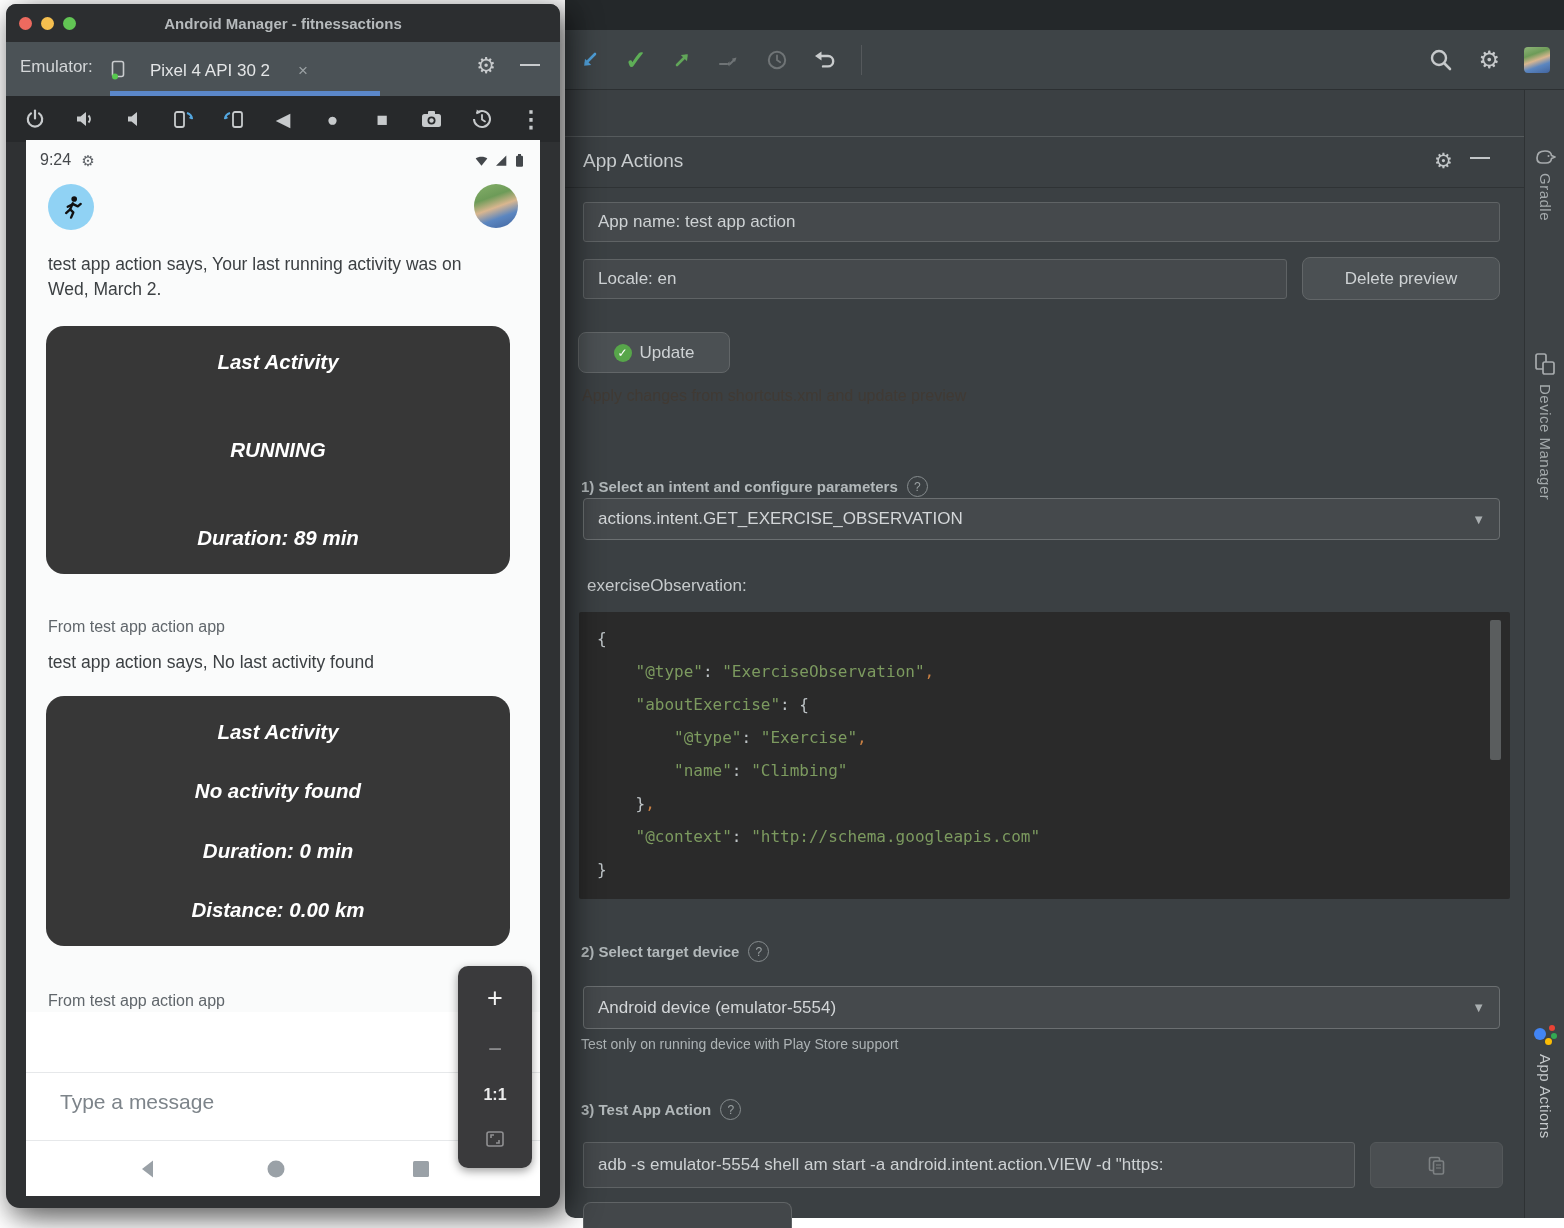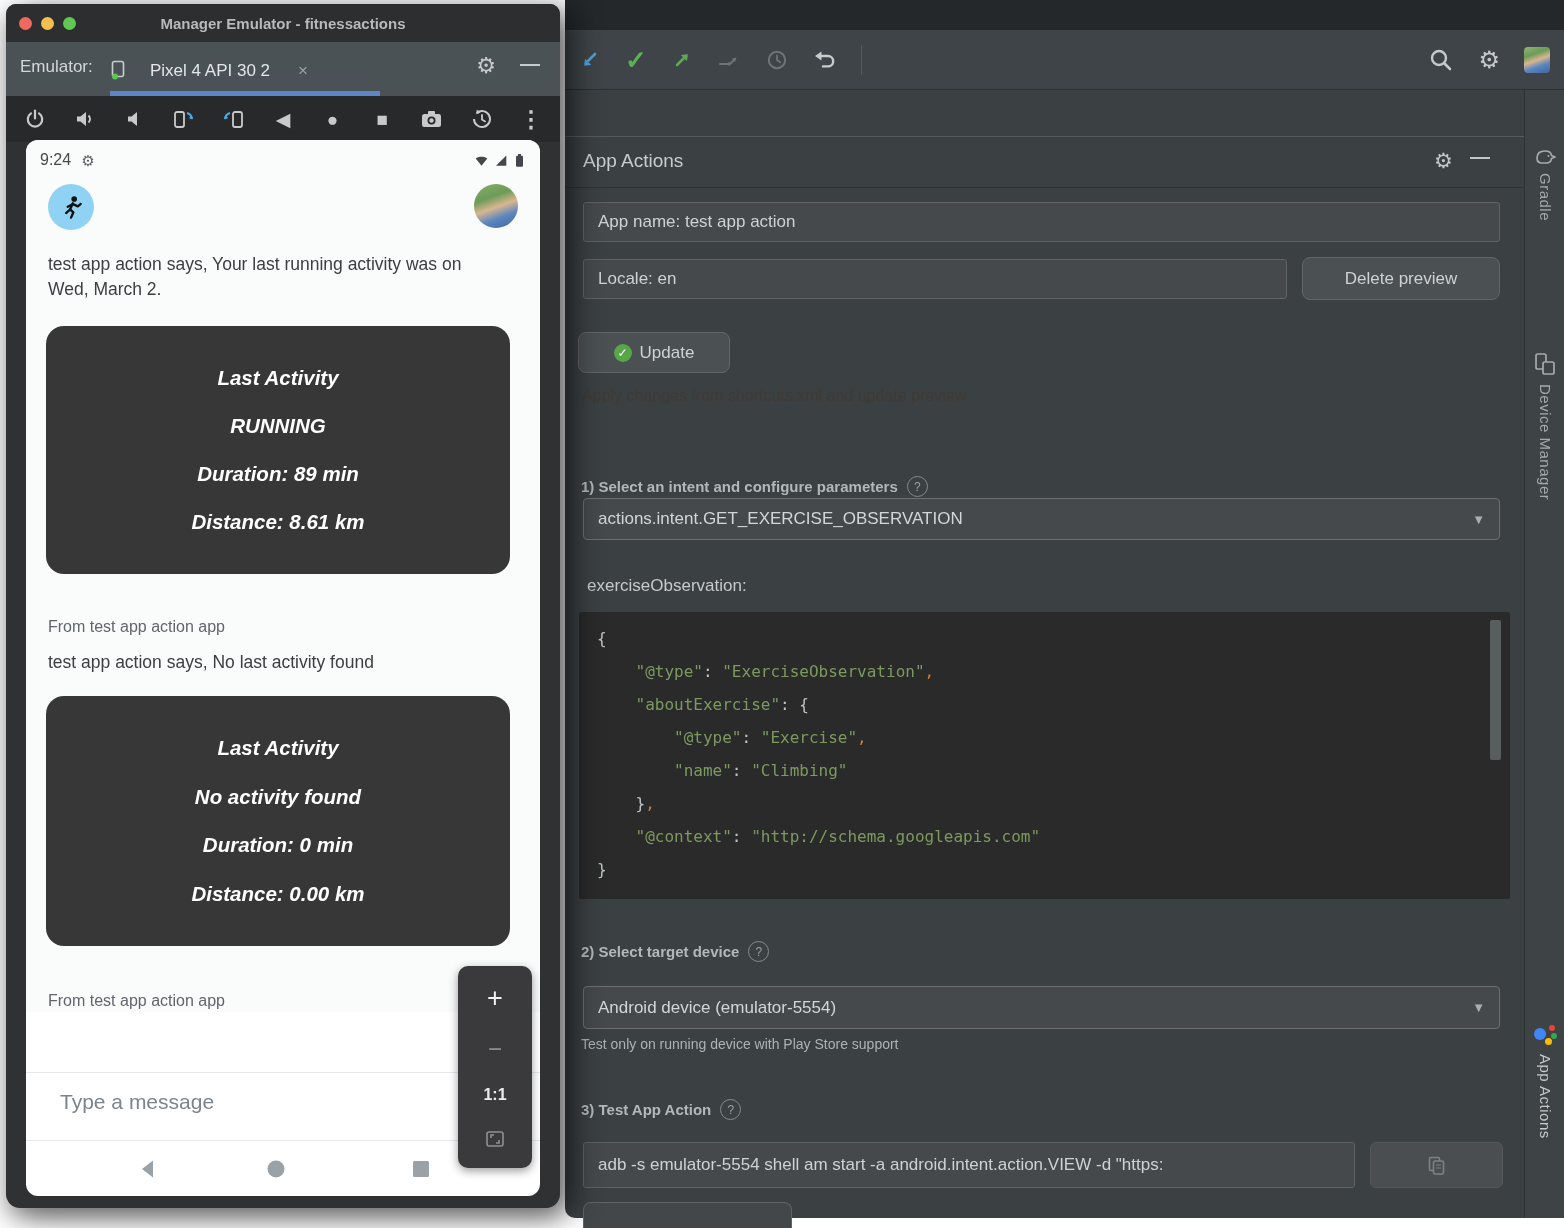--- a/index.html
+++ b/index.html
@@ -23,33 +23,33 @@
   .emu-tab-underline{position:absolute;left:104px;bottom:0;width:270px;height:5px;background:#5b87c9;}
   .emu-tab-gear{position:absolute;right:64px;top:13px;font-size:22px;color:#c8cbcd;line-height:1;}
   .emu-tab-min{position:absolute;right:20px;top:10px;font-size:20px;font-weight:700;color:#c8cbcd;}
   .emu-toolbar{left:0;top:92px;right:0;height:46px;background:#27292b;display:flex;align-items:center;
                justify-content:space-between;padding:0 16px;}
   .emu-toolbar .ico{width:26px;height:26px;display:flex;align-items:center;justify-content:center;color:#c7cacc;}
   .glyph{font-size:19px;color:#c7cacc;line-height:1;}
   .glyph.more{font-size:23px;font-weight:700;}
 
   
-  .phone{left:20px;top:136px;width:514px;height:1056px;background:#ffffff;border-radius:12px;overflow:hidden;}
+  .phone{left:20px;top:136px;width:514px;height:1056px;background:#ffffff;border-radius:0;overflow:hidden;}
   .chat-band{left:0;top:0;width:514px;height:872px;background:#fafbfb;}
   .statusbar{left:0;top:0;width:514px;height:40px;display:flex;align-items:center;padding:0 14px;box-sizing:border-box;}
   .status-time{font-size:16px;color:#46494c;}
   .status-gear{font-size:15px;color:#5f6368;margin-left:10px;line-height:1;}
   .status-right{margin-left:auto;display:flex;align-items:center;gap:5px;}
   .avatar-bot{left:22px;top:44px;width:46px;height:46px;border-radius:50%;background:#90d2f4;
               display:flex;align-items:center;justify-content:center;}
   .avatar-user{right:22px;top:44px;width:44px;height:44px;border-radius:50%;
                background:linear-gradient(160deg,#86b06a 0%,#6d9b58 32%,#d9b68f 52%,#5b86c0 72%,#41649e 100%);}
   .msg{left:22px;width:446px;font-size:17.5px;color:#3c4043;line-height:1.45;}
   .card{left:20px;width:464px;background:#373737;border-radius:18px;display:flex;flex-direction:column;
-        justify-content:space-between;padding:40px 10px;box-sizing:border-box;}
+        justify-content:space-between;padding:24px 10px;box-sizing:border-box;}
   .card div{color:#fff;font-weight:700;font-style:italic;font-size:20.5px;text-align:center;}
   .from{left:22px;font-size:16px;color:#60666b;margin-top:20px;}
   .divider{left:0;width:514px;height:1px;background:#e6e8ea;}
   .type-msg{left:34px;top:950px;font-size:21px;color:#7d848a;}
   .navbar{left:0;top:1001px;width:514px;height:55px;display:flex;align-items:center;}
   .nav-ico{position:absolute;}
   .zoom-panel{right:8px;top:826px;width:74px;height:202px;background:#3a3a3c;border-radius:10px;
               box-shadow:0 3px 10px rgba(0,0,0,.4);display:flex;flex-direction:column;align-items:center;
               justify-content:space-around;z-index:8;padding:6px 0;box-sizing:border-box;}
   .zp-plus{font-size:27px;color:#f2f2f2;font-weight:400;line-height:1;}
@@ -105,21 +105,21 @@
 <body>
 
 <div class="stage">
 
   <div class="abs emu-win">
 
     <div class="abs emu-title">
       <span class="tl r"></span>
       <span class="tl y"></span>
       <span class="tl g"></span>
-      <span class="emu-title-text">Manager Emulator - fitnessactions</span>
+      <span class="emu-title-text">Android Manager - fitnessactions</span>
     </div>
 
     <div class="abs emu-tabrow">
       <span class="emu-tab-label">Emulator:</span>
       <div class="emu-tab">
         <span>
           <svg width="16" height="21" viewBox="0 0 16 21">
               <rect x="2.5" y="1.5" width="11" height="15" rx="2" fill="none" stroke="#c9ccce" stroke-width="1.6"></rect>
               <circle cx="5" cy="16.5" r="3" fill="#57c94f"></circle>
             </svg>
@@ -225,21 +225,20 @@
         </span>
       </div>
       <div class="abs avatar-user"></div>
 
       <div class="abs msg" style="top:112px;">test app action says, Your last running activity was on Wed, March 2.</div>
 
       <div class="abs card" style="top:186px;height:248px;">
         <div>Last Activity</div>
         <div>RUNNING</div>
         <div>Duration: 89 min</div>
-        <div>Distance: 8.61 km</div>
       </div>
       <div class="abs from" style="top:458px;">From test app action app</div>
 
       <div class="abs msg" style="top:510px;">test app action says, No last activity found</div>
 
       <div class="abs card" style="top:556px;height:250px;">
         <div>Last Activity</div>
         <div>No activity found</div>
         <div>Duration: 0 min</div>
         <div>Distance: 0.00 km</div>

